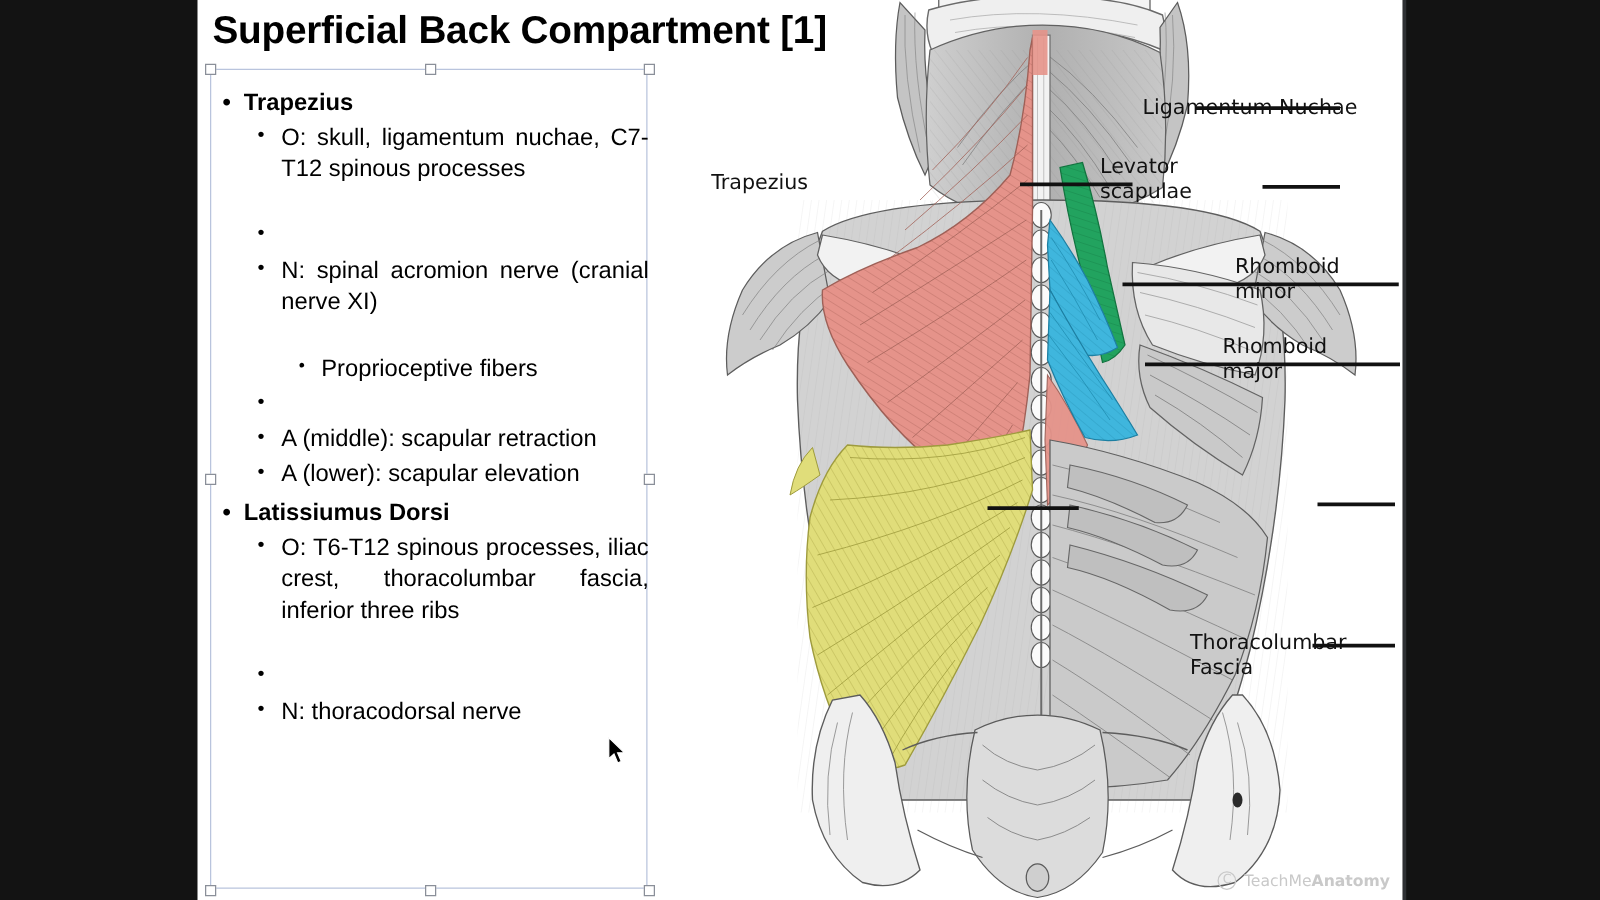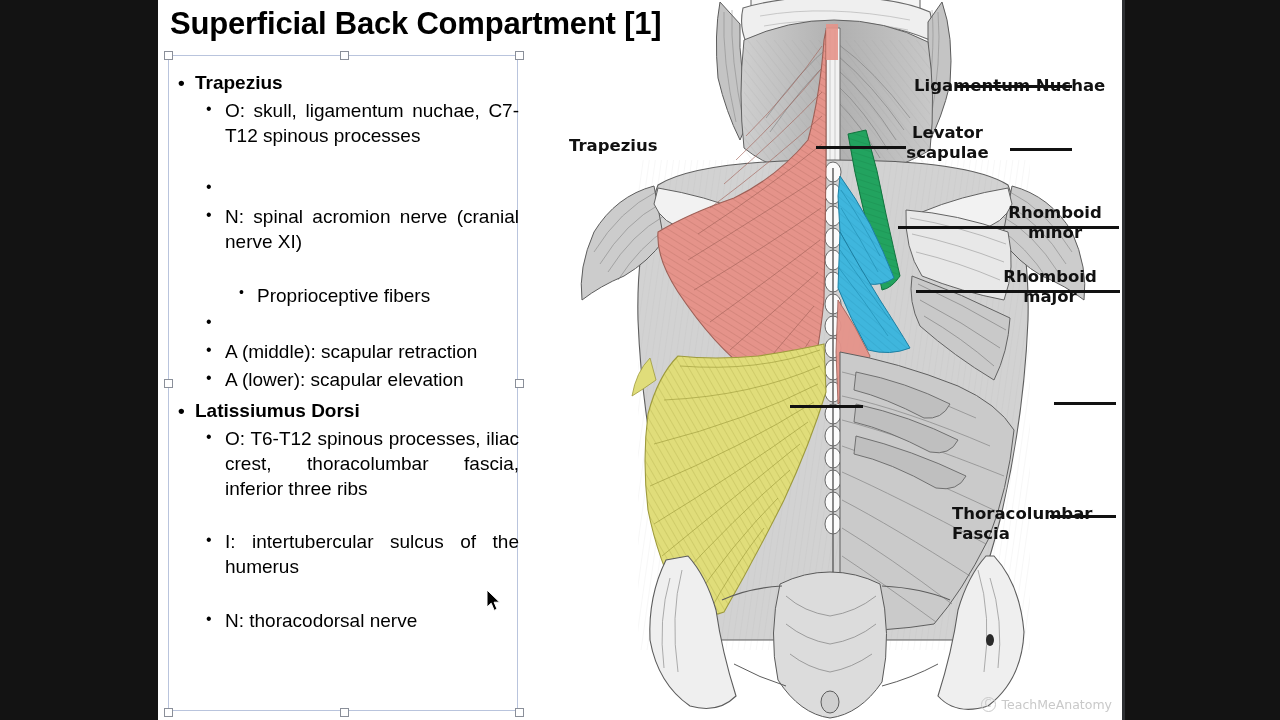--- a/index.html
+++ b/index.html
@@ -94,42 +94,42 @@
   .just::after { content: ""; display: inline-block; width: 100%; }
 
   
   .illus { position: absolute; left: 380px; top: 0; width: 584px; height: 720px; }
   .illus svg { display: block; }
 
   
   .alabel {
     position: absolute;
     font-family: "DejaVu Sans", sans-serif;
-    font-weight: bold;
+    font-weight: normal;
     font-size: 16.5px;
     color: #111;
     line-height: 1.22;
     white-space: pre-line;
   }
-  .alabel.center { text-align: center; }
+  .alabel.center { }
   .leader { position: absolute; background: #111; height: 3px; }
 
   
   .watermark {
     position: absolute; right: 10px; bottom: 8px;
     display: flex; align-items: center; gap: 6px;
     color: #c9c9c9; font-size: 12.5px;
     font-family: "DejaVu Sans", sans-serif;
   }
   .wm-c {
     width: 15px; height: 15px; border: 1.4px solid #c9c9c9;
     border-radius: 50%; font-size: 10px; line-height: 12px;
     text-align: center; color: #c9c9c9;
   }
-  .wm-b { font-weight: normal; }
+  .wm-b { font-weight: bold; }
 
   
   .cursor { position: absolute; left: 328px; top: 590px; width: 16px; height: 22px; }
 </style>
 </head>
 <body>
 
 <div id="stage">
 
   <div class="bar-left"></div>
@@ -196,21 +196,20 @@
           <span>Latissiumus Dorsi</span>
         </li>
 
         <li class="l2 just">
           <span class="bp">•</span>
           <span class="tx">O: T6-T12 spinous processes, iliac crest, thoracolumbar fascia,  inferior three ribs</span>
         </li>
 
         <li class="l2 just">
           <span class="bp">•</span>
-          <span class="tx">I: intertubercular sulcus of the humerus</span>
         </li>
 
         <li class="l2">
           <span class="bp">•</span>
           <span class="tx">N: thoracodorsal nerve</span>
         </li>
 
       </ul>
     </div>
 

